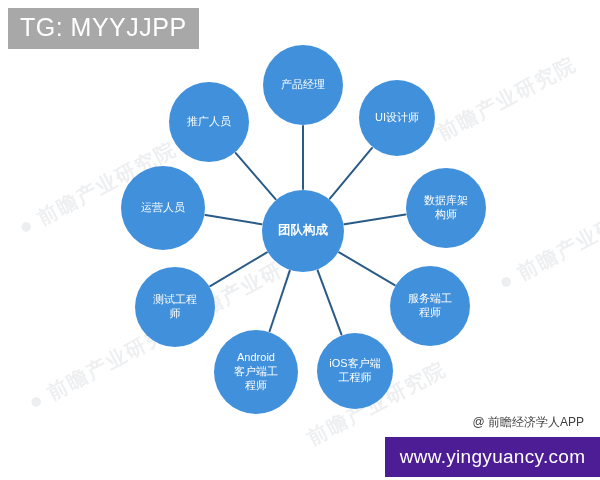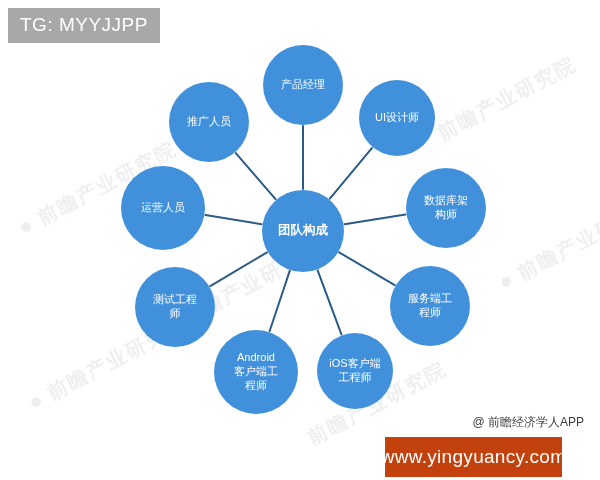--- a/index.html
+++ b/index.html
@@ -77,21 +77,21 @@
     dominant-baseline: middle;
   }
 
   
   #tg-tag {
     position: absolute;
     left: 8px;
     top: 8px;
     background: #a8a8a8;
     color: #ffffff;
-    font-size: 19px;
+    font-size: 25px;
     line-height: 1;
     padding: 7px 12px 9px 12px;
     letter-spacing: 0.5px;
     white-space: nowrap;
   }
 
   
   #credit {
     position: absolute;
     right: 16px;
@@ -99,23 +99,23 @@
     color: #3d3d3d;
     font-size: 12px;
     white-space: nowrap;
   }
 
   
   #url-bar {
     position: absolute;
     left: 385px;
     top: 437px;
-    width: 177px;
+    width: 215px;
     height: 40px;
-    background: #c2410c;
+    background: #4c1d95;
     display: flex;
     align-items: center;
     justify-content: center;
   }
   #url-bar span {
     color: #ffffff;
     font-size: 19px;
     letter-spacing: 0.3px;
     white-space: nowrap;
   }

